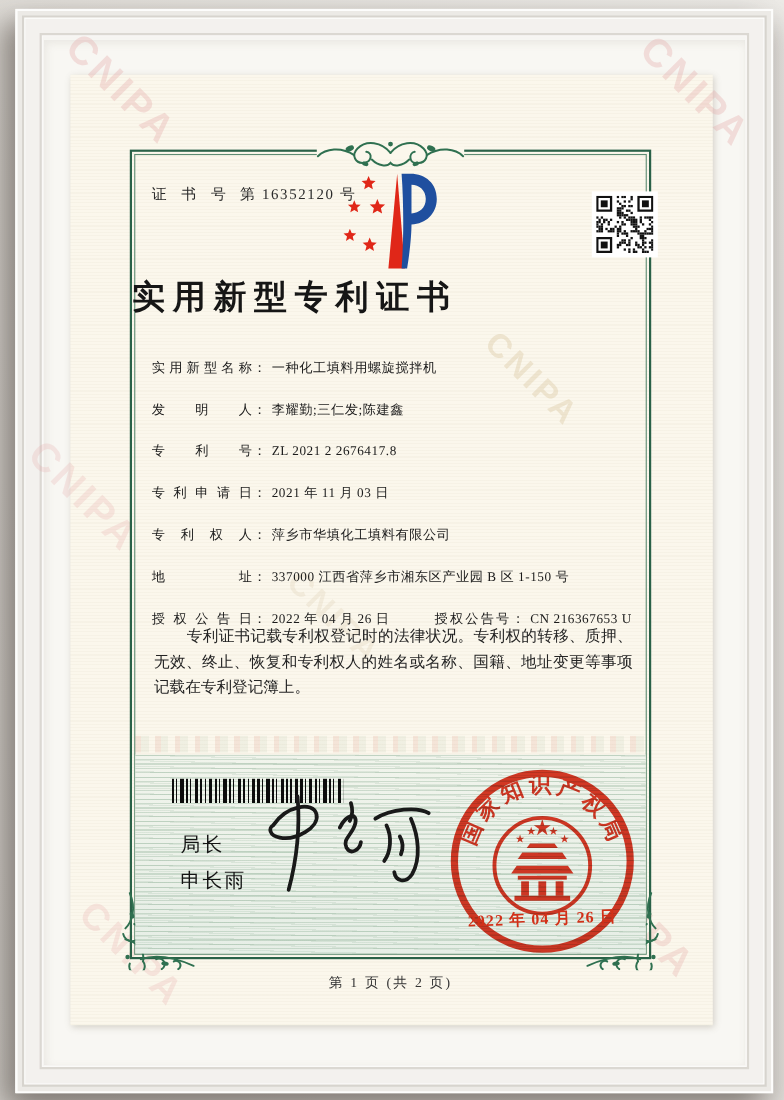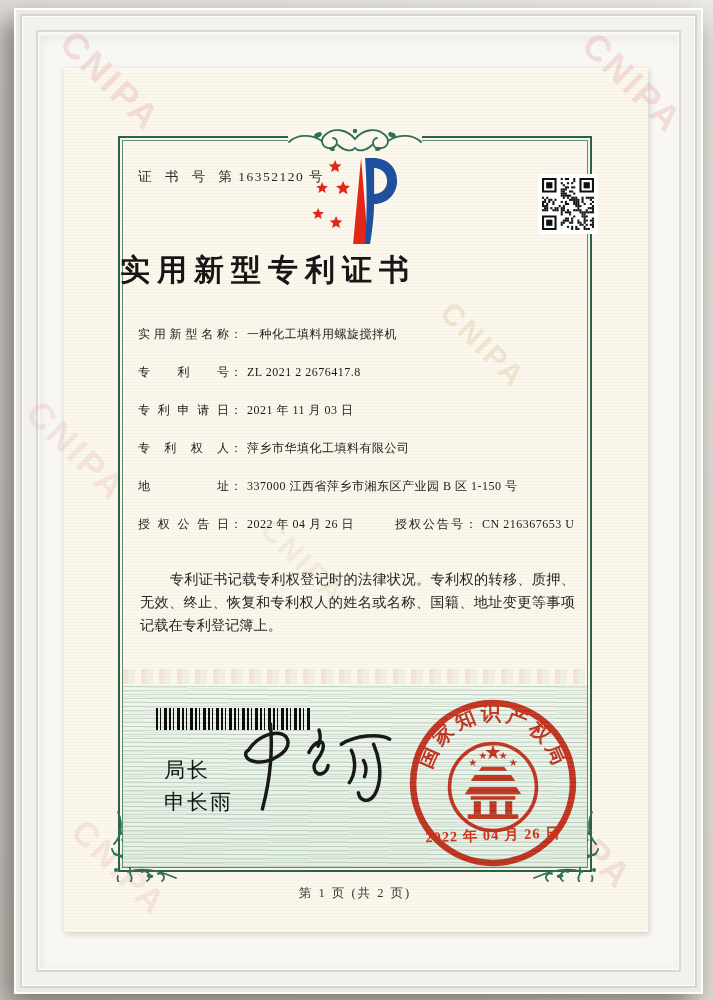--- a/index.html
+++ b/index.html
@@ -54,21 +54,21 @@
     background:
       repeating-linear-gradient(0deg,rgba(122,162,132,.30) 0 1px,transparent 1px 4px),
       repeating-linear-gradient(1.4deg,rgba(122,162,132,.16) 0 1px,transparent 1px 5px),
       linear-gradient(180deg,#f1f4ec,#e6eee6);}
   .guilloche::before{content:"";position:absolute;left:0;right:0;top:-17px;height:15px;opacity:.55;
     background:repeating-linear-gradient(90deg,rgba(195,92,70,.22) 0 5px,rgba(125,160,125,.16) 5px 12px,transparent 12px 18px);}
   .barcode{position:absolute;left:36px;top:570px;width:156px;height:22px;
     background:repeating-linear-gradient(90deg,#0c0c0c 0 2px,transparent 2px 4px,#0c0c0c 4px 5px,
       transparent 5px 8px,#0c0c0c 8px 11px,transparent 11px 13px);}
   .signer-title,.signer-name{position:absolute;left:44px;font-family:"Liberation Sans",sans-serif;
-    font-size:21px;letter-spacing:2px;color:#141414;}
+    font-size:18px;letter-spacing:2px;color:#141414;}
   .signer-title{top:618px;}
   .signer-name{top:650px;}
   .sig{position:absolute;left:112px;top:580px;width:172px;height:96px;}
   .seal{position:absolute;left:286px;top:558px;width:174px;height:174px;mix-blend-mode:multiply;opacity:.95;}
   .seal svg{display:block;width:100%;height:100%;}
   .seal-date{position:absolute;left:286px;top:688px;width:174px;text-align:center;color:#d23018;
     font-size:14.5px;font-weight:600;letter-spacing:1px;transform:rotate(-2deg);white-space:nowrap;}
   .page-info{position:absolute;left:0;right:0;top:747px;text-align:center;font-size:12.5px;
     letter-spacing:2px;color:#333;}
   .footer-note{position:absolute;left:64px;width:584px;top:884px;text-align:center;
@@ -338,20 +338,24 @@
     </div>
 
     <div class="title">实用新型专利证书</div>
 
     <div class="fields">
       <div class="frow">
         <span class="flabel">实用新型名称</span><span class="fcolon">：</span>
         <span class="fvalue">一种化工填料用螺旋搅拌机</span>
       </div>
       <div class="frow">
+        <span class="flabel">发明人</span><span class="fcolon">：</span>
+        <span class="fvalue">李耀勤;三仁发;陈建鑫</span>
+      </div>
+      <div class="frow">
         <span class="flabel">专利号</span><span class="fcolon">：</span>
         <span class="fvalue">ZL 2021 2 2676417.8</span>
       </div>
       <div class="frow">
         <span class="flabel">专利申请日</span><span class="fcolon">：</span>
         <span class="fvalue">2021 年 11 月 03 日</span>
       </div>
       <div class="frow">
         <span class="flabel">专利权人</span><span class="fcolon">：</span>
         <span class="fvalue">萍乡市华填化工填料有限公司</span>

